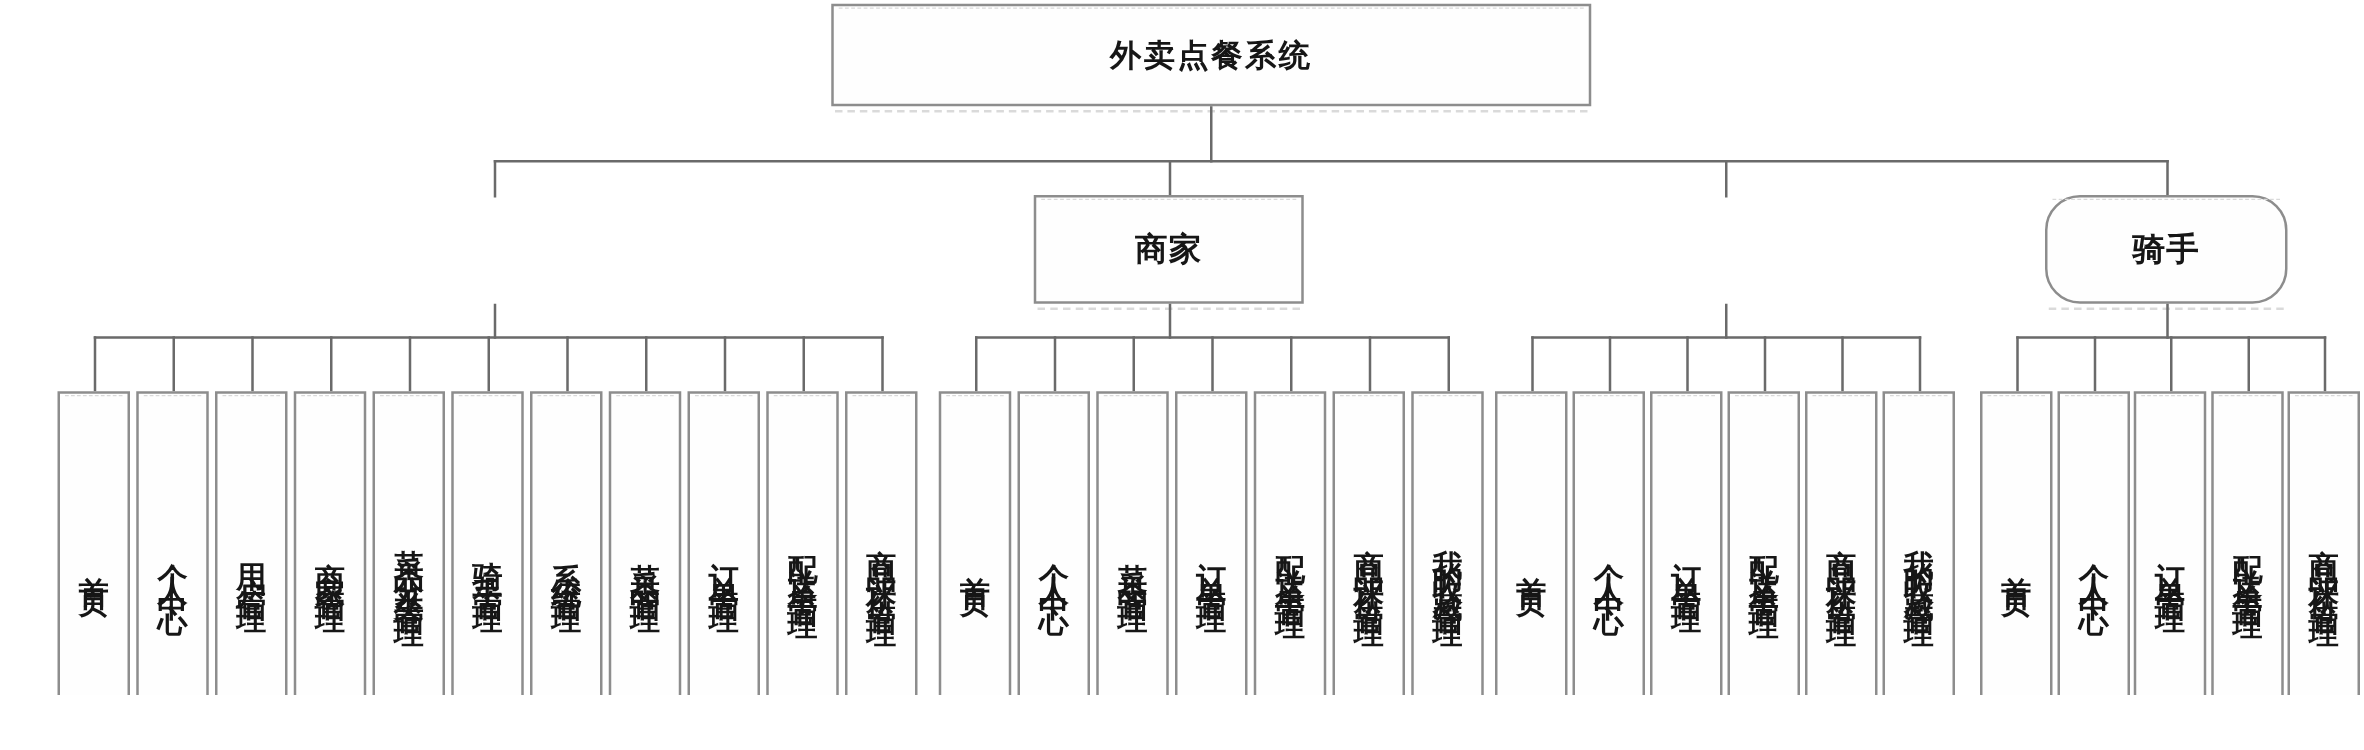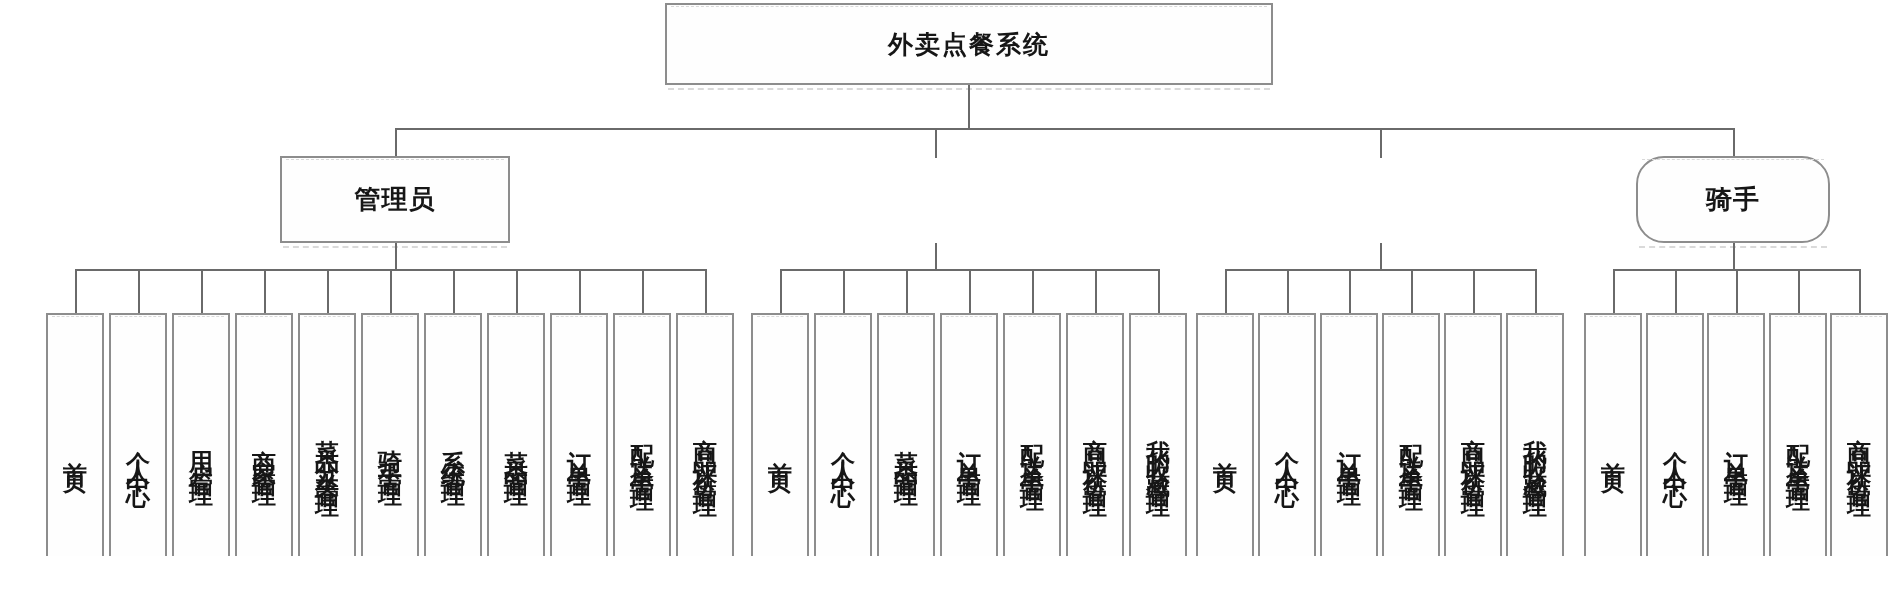--- a/index.html
+++ b/index.html
@@ -45,21 +45,20 @@
   .vline{width:2px;}
 </style>
 </head>
 <body>
 
 <div class="canvas" id="canvas">
   <div class="node root" style="left:665px;top:3px;width:608px;height:82px;">外卖点餐系统</div>
 <div class="vline" style="left: 968px; top: 85px; height: 45px;"></div>
     <div class="hline" style="left: 395px; top: 128px; width: 1340px;"></div>
     <div class="vline" style="left: 395px; top: 128px; height: 30px;"></div>
-    <div class="node role" style="left: 280px; top: 156px; width: 230px; height: 87px;">管理员</div>
     <div class="vline" style="left: 395px; top: 243px; height: 28px;"></div>
     <div class="hline" style="left: 75px; top: 269px; width: 632px;"></div>
     <div class="vline" style="left: 75px; top: 269px; height: 46px;"></div>
     <div class="node leaf" style="left: 46px; top: 313px; width: 58px; height: 279px;">首页</div>
     <div class="vline" style="left: 138px; top: 269px; height: 46px;"></div>
     <div class="node leaf" style="left: 109px; top: 313px; width: 58px; height: 279px;">个人中心</div>
     <div class="vline" style="left: 201px; top: 269px; height: 46px;"></div>
     <div class="node leaf" style="left: 172px; top: 313px; width: 58px; height: 279px;">用户管理</div>
     <div class="vline" style="left: 264px; top: 269px; height: 46px;"></div>
     <div class="node leaf" style="left: 235px; top: 313px; width: 58px; height: 279px;">商家管理</div>
@@ -71,20 +70,21 @@
     <div class="node leaf" style="left: 424px; top: 313px; width: 58px; height: 279px;">系统管理</div>
     <div class="vline" style="left: 516px; top: 269px; height: 46px;"></div>
     <div class="node leaf" style="left: 487px; top: 313px; width: 58px; height: 279px;">菜品管理</div>
     <div class="vline" style="left: 579px; top: 269px; height: 46px;"></div>
     <div class="node leaf" style="left: 550px; top: 313px; width: 58px; height: 279px;">订单管理</div>
     <div class="vline" style="left: 642px; top: 269px; height: 46px;"></div>
     <div class="node leaf" style="left: 613px; top: 313px; width: 58px; height: 279px;">配送单管理</div>
     <div class="vline" style="left: 705px; top: 269px; height: 46px;"></div>
     <div class="node leaf" style="left: 676px; top: 313px; width: 58px; height: 279px;">商品评价管理</div>
     <div class="vline" style="left: 935px; top: 128px; height: 30px;"></div>
+    <div class="node role" style="left: 827px; top: 156px; width: 216px; height: 87px;">商家</div>
     <div class="vline" style="left: 935px; top: 243px; height: 28px;"></div>
     <div class="hline" style="left: 780px; top: 269px; width: 380px;"></div>
     <div class="vline" style="left: 780px; top: 269px; height: 46px;"></div>
     <div class="node leaf" style="left: 751px; top: 313px; width: 58px; height: 279px;">首页</div>
     <div class="vline" style="left: 843px; top: 269px; height: 46px;"></div>
     <div class="node leaf" style="left: 814px; top: 313px; width: 58px; height: 279px;">个人中心</div>
     <div class="vline" style="left: 906px; top: 269px; height: 46px;"></div>
     <div class="node leaf" style="left: 877px; top: 313px; width: 58px; height: 279px;">菜品管理</div>
     <div class="vline" style="left: 969px; top: 269px; height: 46px;"></div>
     <div class="node leaf" style="left: 940px; top: 313px; width: 58px; height: 279px;">订单管理</div>

